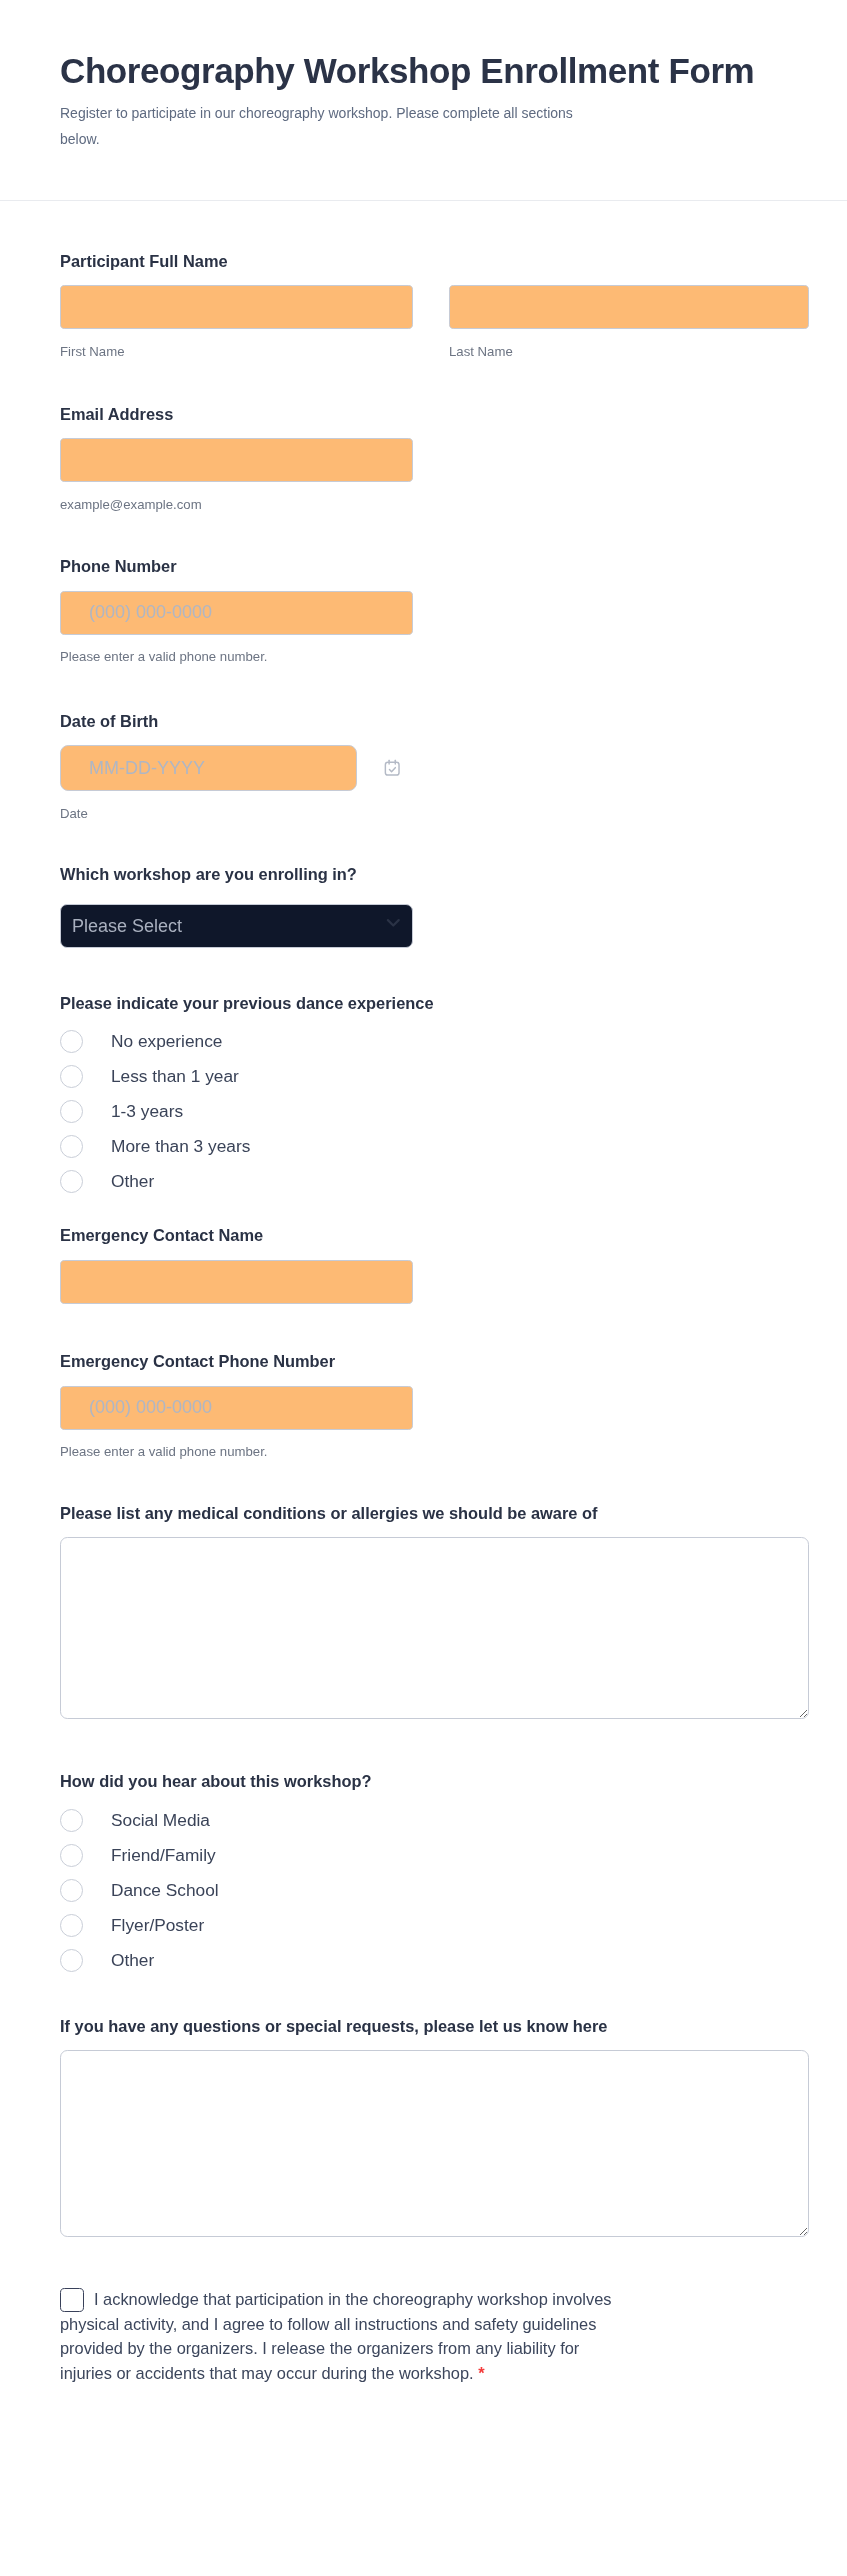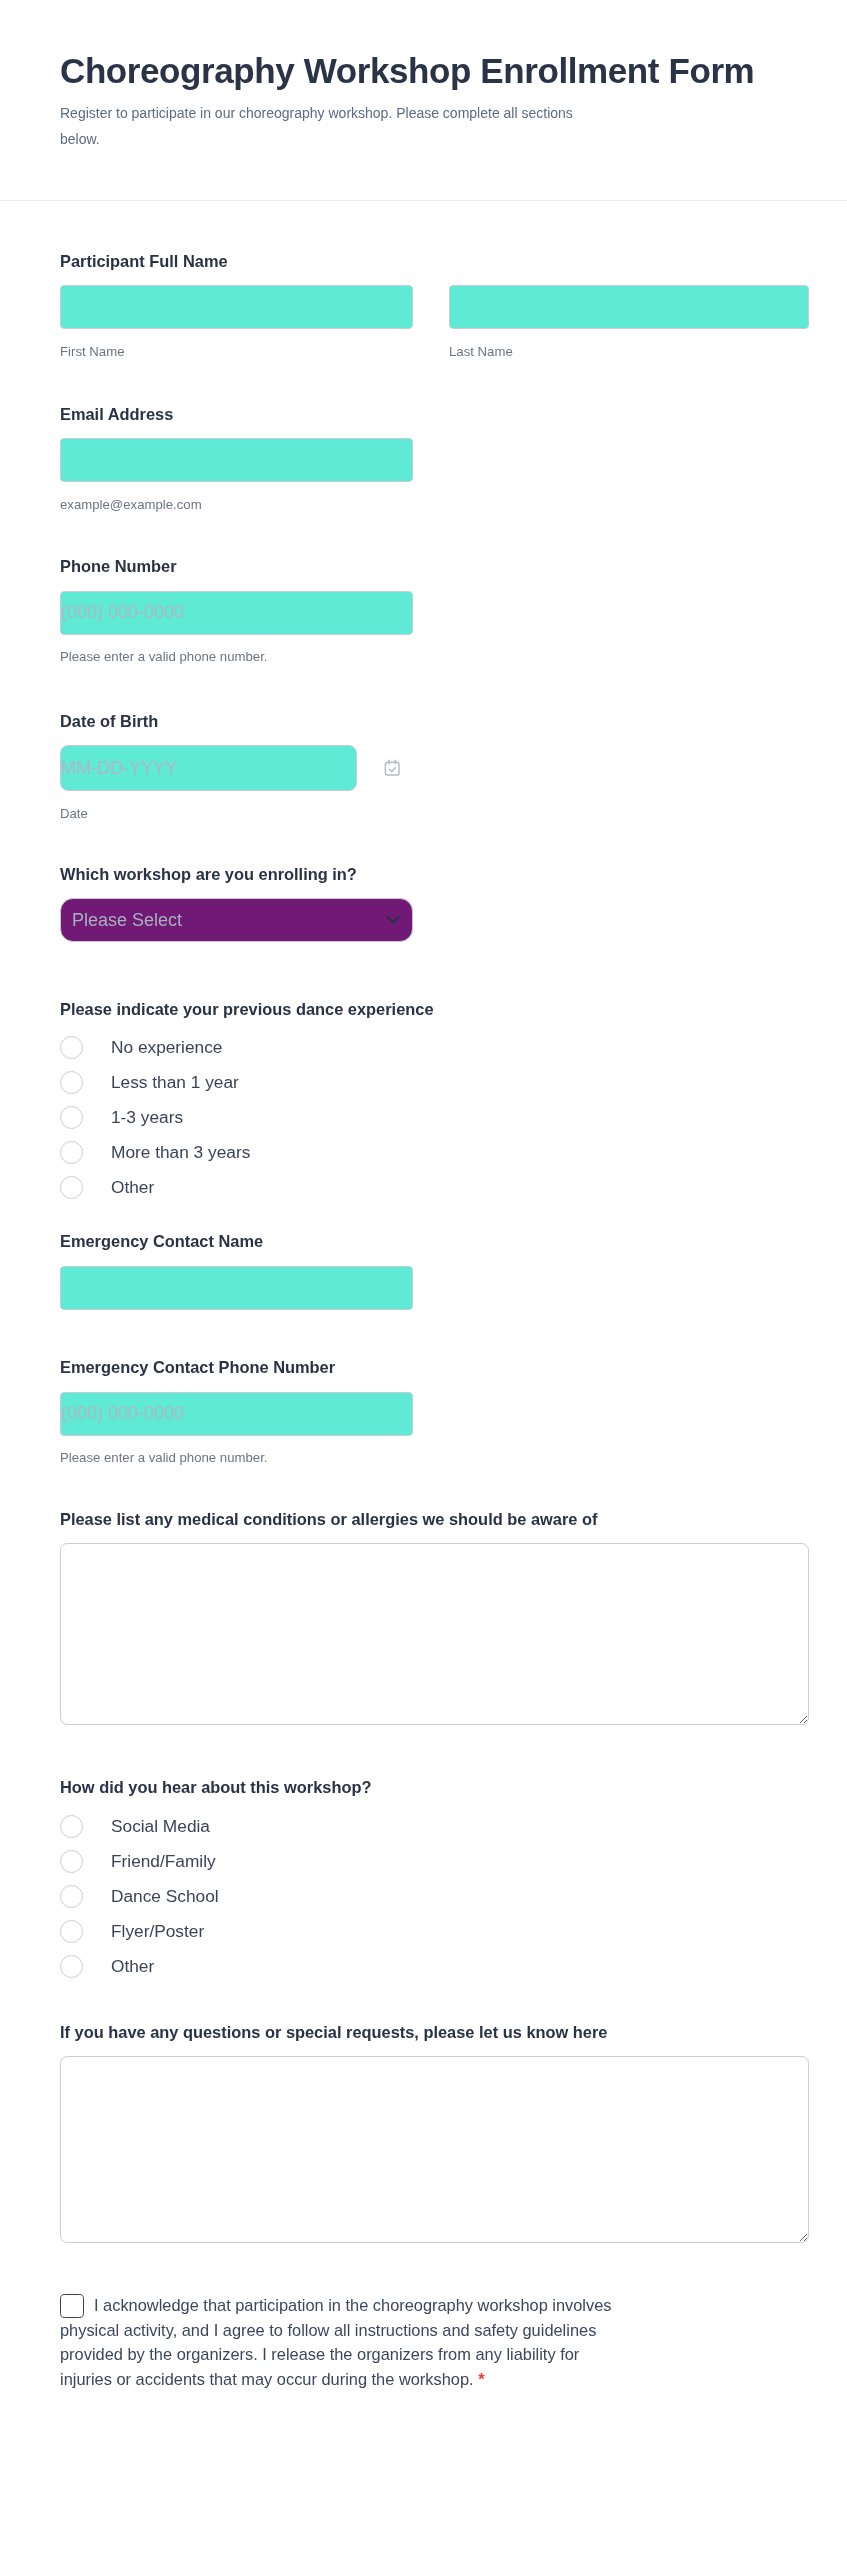--- a/index.html
+++ b/index.html
@@ -9,50 +9,50 @@
   
   .header { padding:53px 38px 0 60px; }
   .title { font-size:35px; line-height:36px; font-weight:700; color:#2b3347; letter-spacing:-0.4px; }
   .subtitle { margin-top:11px; font-size:14px; line-height:26.4px; color:#5e6a80; max-width:762px; }
   .divider { margin-top:47px; height:0; border-top:0.9px solid #e9ebef; }
 
   
   .body { padding:0 38px 183px 60px; }
   .section { display:block; }
   .s1{margin-top:50px}.s2{margin-top:44px}.s3{margin-top:44px}.s4{margin-top:46px}
-  .s5{margin-top:42px}.s6{margin-top:57px}.s7{margin-top:32px}.s8{margin-top:47px}
+  .s5{margin-top:42px}.s6{margin-top:45px}.s7{margin-top:32px}.s8{margin-top:47px}
   .s9{margin-top:43px}.s10{margin-top:52px}.s11{margin-top:44px}.s12{margin-top:50px}
 
   .label { font-size:16.4px; line-height:20px; font-weight:700; color:#2a3245; }
   .sublabel { margin-top:14.6px; font-size:13.2px; line-height:15.5px; color:#6c7483; }
 
   .ctrl { margin-top:14.6px; }
   .input {
     box-sizing:border-box; height:44px; width:353px;
-    border:0.9px solid #c6cbd6; border-radius:4.6px; background:#5eead4;
-    padding:0 0; font-family:"Liberation Sans", sans-serif;
+    border:0.9px solid #c6cbd6; border-radius:4.6px; background:#fdba74;
+    padding:0 28px; font-family:"Liberation Sans", sans-serif;
     font-size:18px; color:#2a3245; outline:none; display:block;
   }
   .input::placeholder, textarea::placeholder, select.placeholder { color:#aeb6c5; opacity:1; }
   .name-row { display:flex; gap:36px; margin-top:14.6px; }
   .name-row .ctrl { margin-top:0; }
   .w2 { width:360px; }
 
   .control-wrap { position:relative; width:353px; }
   .input.rounded { border-radius:8.2px; width:297px; padding-right:40px; }
   .input.dob { height:46px; }
   .icon-right { position:absolute; right:12.8px; top:50%; transform:translateY(-50%); pointer-events:none; line-height:0; }
   .icon-right.clickable { pointer-events:auto; cursor:pointer; }
 
   select.select {
     -webkit-appearance:none; appearance:none;
     box-sizing:border-box; height:44px; width:353px;
-    border:0.9px solid #c6cbd6; border-radius:13px; background:#701a75;
+    border:0.9px solid #c6cbd6; border-radius:7px; background:#0f172a;
     padding:0 36px 0 11px; font-family:"Liberation Sans", sans-serif;
-    font-size:18px; color:#a9b0bf;
+    font-size:18px; color:#a9b0bf;margin-top:6px;
   }
 
   .radio-row { display:flex; align-items:center; gap:28px; margin-top:12px; cursor:pointer; }
   .radio-row.first { margin-top:17.3px; }
   .radio {
     -webkit-appearance:none; appearance:none; margin:0; flex:none;
     width:23px; height:23px; border:1.4px solid #c9ced8; border-radius:50%;
     background:#fff; box-sizing:border-box; cursor:pointer;
   }
   .radio-label { font-size:17.3px; line-height:23px; color:#3a4358; }

